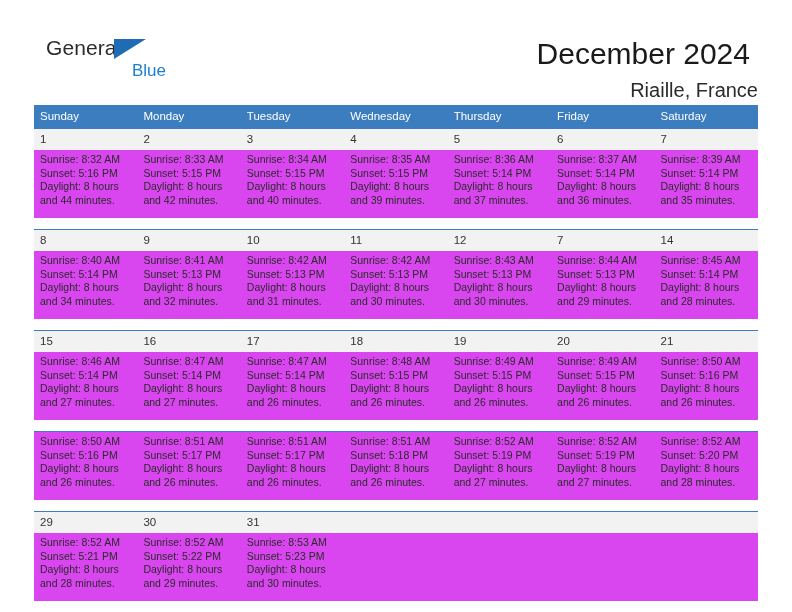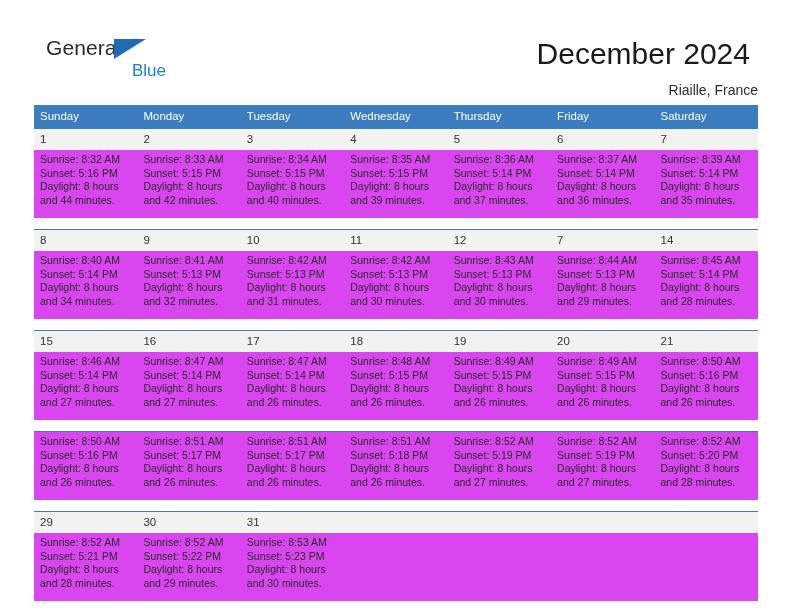--- a/index.html
+++ b/index.html
@@ -72,21 +72,21 @@
   }
   .cal-title {
     font-size: 30px;
     color: #1a1a1a;
     line-height: 36px;
     font-weight: normal;
     margin: 8px;
     font-family: "Liberation Sans", sans-serif;
   }
   .cal-subtitle {
-    font-size: 14px;
+    font-size: 20px;
     color: #2b2b2b;
     line-height: 20px;
     margin: 6px 0 0 0;
     font-family: "Liberation Sans", sans-serif;
   }
 
   
   .calendar {
     position: absolute;
     left: 34px;

